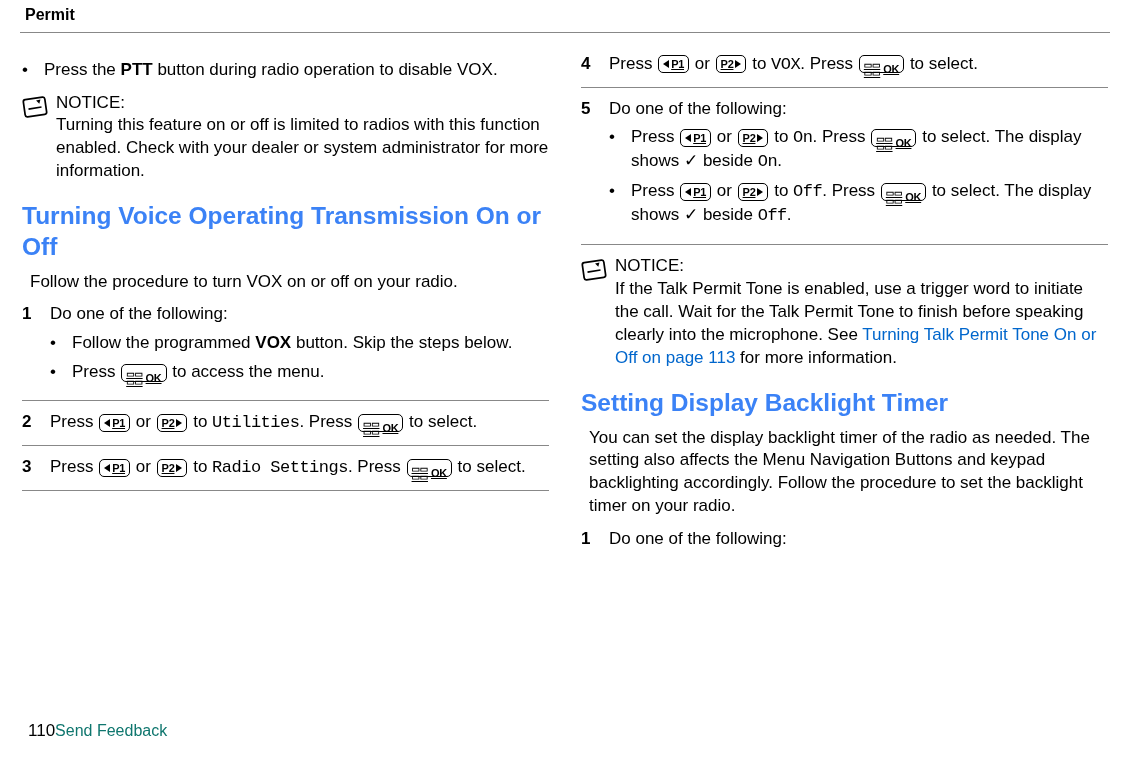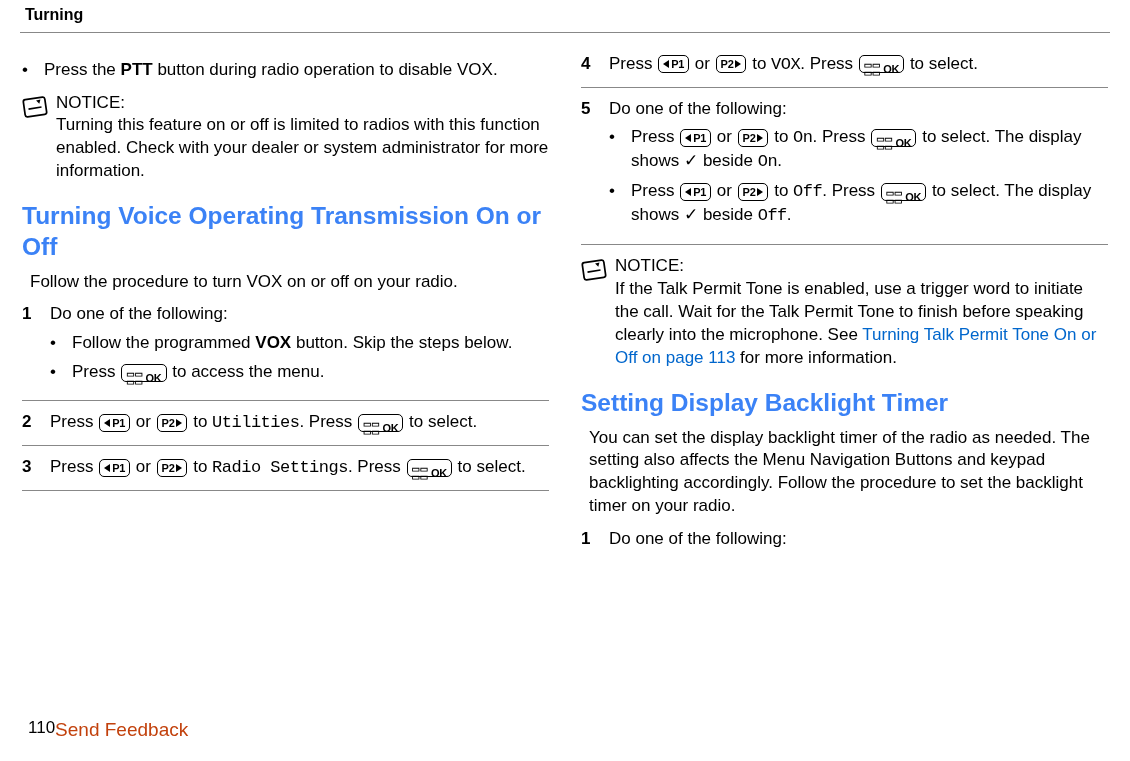--- a/index.html
+++ b/index.html
@@ -89,21 +89,21 @@
       padding: 0 4px;
       height: 16px;
       line-height: 16px;
       font-size: 11px;
       font-weight: bold;
       background: #fff;
       font-family: Arial, sans-serif;
       letter-spacing: -0.3px;
       margin: 0 1px;
     }
-    .key-inner { display: inline-flex; align-items: center; gap: 2px; }
+    .key-inner { display: inline-flex; align-items: center; gap: 2px; text-decoration: underline; }
     .tri-left {
       display: inline-block;
       width: 0; height: 0;
       border-top: 4px solid transparent;
       border-bottom: 4px solid transparent;
       border-right: 6px solid #000;
     }
     .tri-right {
       display: inline-block;
       width: 0; height: 0;
@@ -125,28 +125,28 @@
     .check { font-family: Arial; }
     .link { color: #0066cc; }
     .footer {
       position: absolute;
       bottom: 18px;
       left: 0; right: 0;
       display: flex;
       padding: 0 28px;
     }
     .page-num { font-size: 17px; }
-    .feedback { color: #c2410c; font-size: 19px; cursor: pointer; }
+    .feedback { color: #0f766e; font-size: 16px; cursor: pointer; }
     .bold { font-weight: bold; }
   </style>
 </head>
 <body>
 
 <div class="header-line">
-  <div class="lang">Turning</div>
+  <div class="lang">Permit</div>
 </div>
 
 <div class="main">
 
   <div class="col col-left">
     <div class="bullet-row">
       <div class="bullet-dot">•</div>
       <div>
         <span>Press the </span><span class="bold">PTT</span><span> button during radio operation to disable VOX.</span>
       </div>

